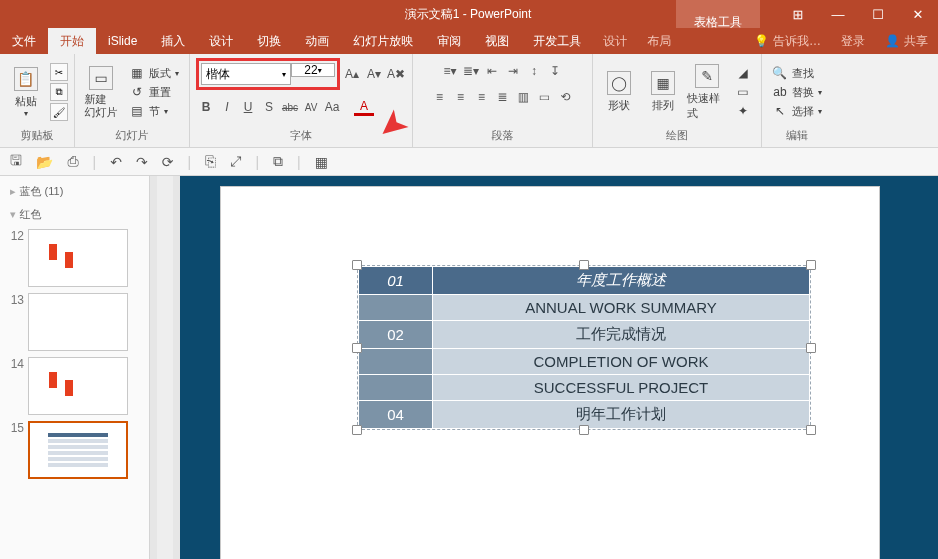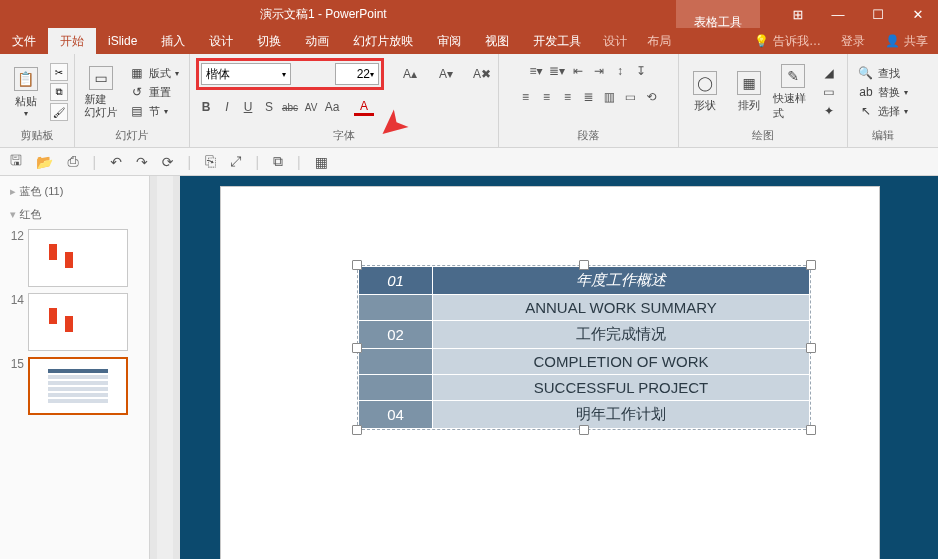--- a/index.html
+++ b/index.html
@@ -1,20 +1,20 @@
 <!DOCTYPE html>
 <html><head>
 <meta charset="utf-8">
 <style>
 * { margin:0; padding:0; box-sizing:border-box; font-family:"Microsoft YaHei",sans-serif; }
 body { width:938px; height:559px; background:#fff; overflow:hidden; position:relative; }
 
 
 .titlebar { height:28px; background:#b7472a; display:flex; align-items:center; color:#fff; font-size:12px; }
-.titlebar .title { flex:1; padding-left:40px; }
+.titlebar .title { flex:1; text-align:center; padding-left:40px; }
 .titlebar .tools-tab { background:#c96b53; height:28px; line-height:28px; padding:8px 18px; font-size:12px; }
 .titlebar .winbtns { display:flex; }
 .titlebar .winbtns span { width:40px; text-align:center; font-size:13px; }
 
 
 .tabbar { height:26px; background:#b7472a; display:flex; align-items:center; color:#fff; font-size:12px; }
 .tabbar .tab { padding:0 12px; height:26px; line-height:26px; cursor:pointer; }
 .tabbar .tab.active { background:#f1f1f1; color:#b7472a; }
 .tabbar .spacer { flex:1; }
 .tabbar .tab.light, .tabbar .right-item { color:#f2c7ba; padding:0 10px; }
@@ -24,23 +24,23 @@
 .ribbon { height:94px; background:#f1f1f1; border-bottom:1px solid #d4d4d4; display:flex; }
 .group { border-right:1px solid #d4d4d4; display:flex; flex-direction:column; align-items:center; padding:4px 6px 2px; }
 .group .body { flex:1; display:flex; align-items:center; gap:4px; }
 .group .label { font-size:11px; color:#666; padding:2px 0; }
 .bigbtn { display:flex; flex-direction:column; align-items:center; justify-content:center; width:40px; height:62px; font-size:11px; color:#444; }
 .bigbtn .ico { width:24px; height:24px; border:1px solid #aaa; margin-bottom:3px; display:flex; align-items:center; justify-content:center; font-size:14px; }
 .minibtns { display:flex; flex-direction:column; gap:2px; }
 .minibtn { width:18px; height:18px; border:1px solid #bbb; font-size:10px; display:flex; align-items:center; justify-content:center; background:#fafafa; }
 
 
-.font-row { display:flex; align-items:center; gap:16px; }
+.font-row { display:flex; align-items:center; gap:2px; }
 .font-name { width:90px; height:22px; border:1px solid #aaa; background:#fff; font-size:12px; padding:0 4px; display:flex; align-items:center; justify-content:space-between; }
-.font-size { width:44px; height:22px; border:1px solid #aaa; background:#fff; font-size:12px; padding:0 4px; display:flex; align-items:center; justify-content:flex-end;margin-left:44px; }
+.font-size { width:44px; height:14px; border:1px solid #aaa; background:#fff; font-size:12px; padding:0 4px; display:flex; align-items:center; justify-content:center; }
 .highlight { border:3px solid #e73535; padding:2px; display:inline-flex; }
 .fmtbtn { width:20px; height:18px; font-size:12px; display:flex; align-items:center; justify-content:center; color:#555; }
 .fmtrow { display:flex; gap:1px; margin-top:4px; }
 
 .smallstack { display:flex; flex-direction:column; gap:1px; font-size:11px; color:#444; }
 .smallstack div { display:flex; align-items:center; gap:4px; height:18px; padding:0 4px;}
 .ic { width:16px; height:14px; display:inline-flex; align-items:center; justify-content:center; font-size:12px; }
 
 
 .qat { height:28px; background:#f6f6f6; border-bottom:1px solid #d4d4d4; display:flex; align-items:center; gap:14px; padding:0 10px; color:#555; font-size:14px; }
@@ -287,20 +287,24 @@
     <div class="section"><span class="tri">▸</span><span>蓝色 (11)</span></div>
     <div class="section"><span class="tri">▾</span><span>红色</span></div>
     <div class="thumb">
         <div class="num">12</div>
         <div class="mini">
           <div class="lantern" style="top:14px;left:20px"></div>
           <div class="lantern" style="top:22px;left:36px"></div>
         </div>
       </div>
     <div class="thumb">
+        <div class="num">13</div>
+        <div class="mini"></div>
+      </div>
+    <div class="thumb">
         <div class="num">14</div>
         <div class="mini">
           <div class="lantern" style="top:14px;left:20px"></div>
           <div class="lantern" style="top:22px;left:36px"></div>
         </div>
       </div>
     <div class="thumb active">
         <div class="num">15</div>
         <div class="mini">
           <div class="minitable">

